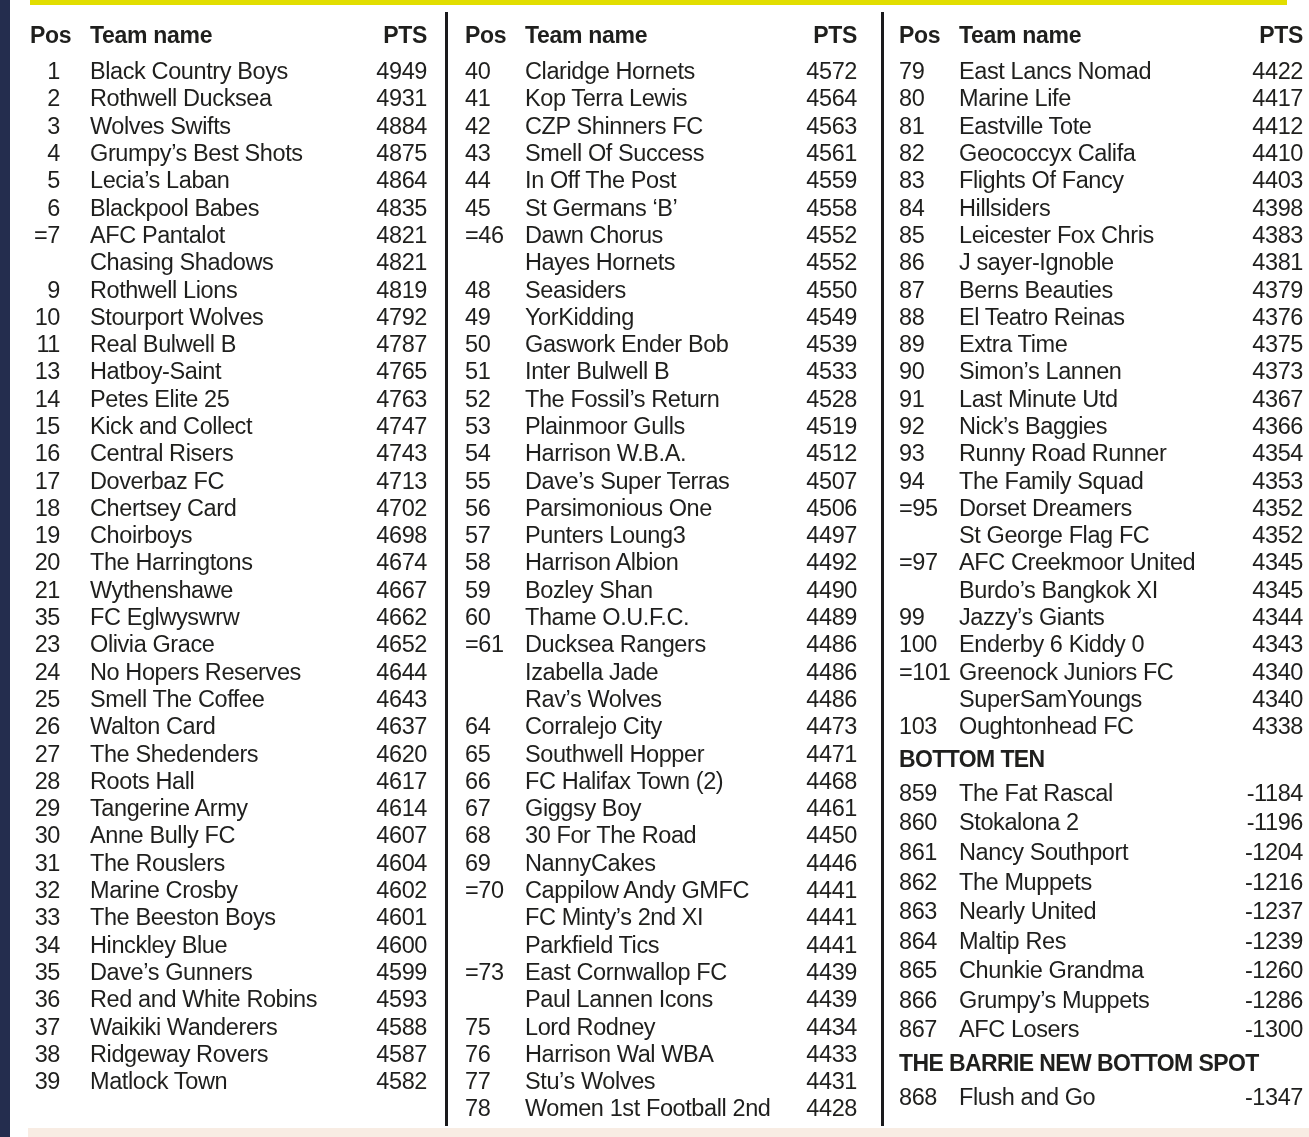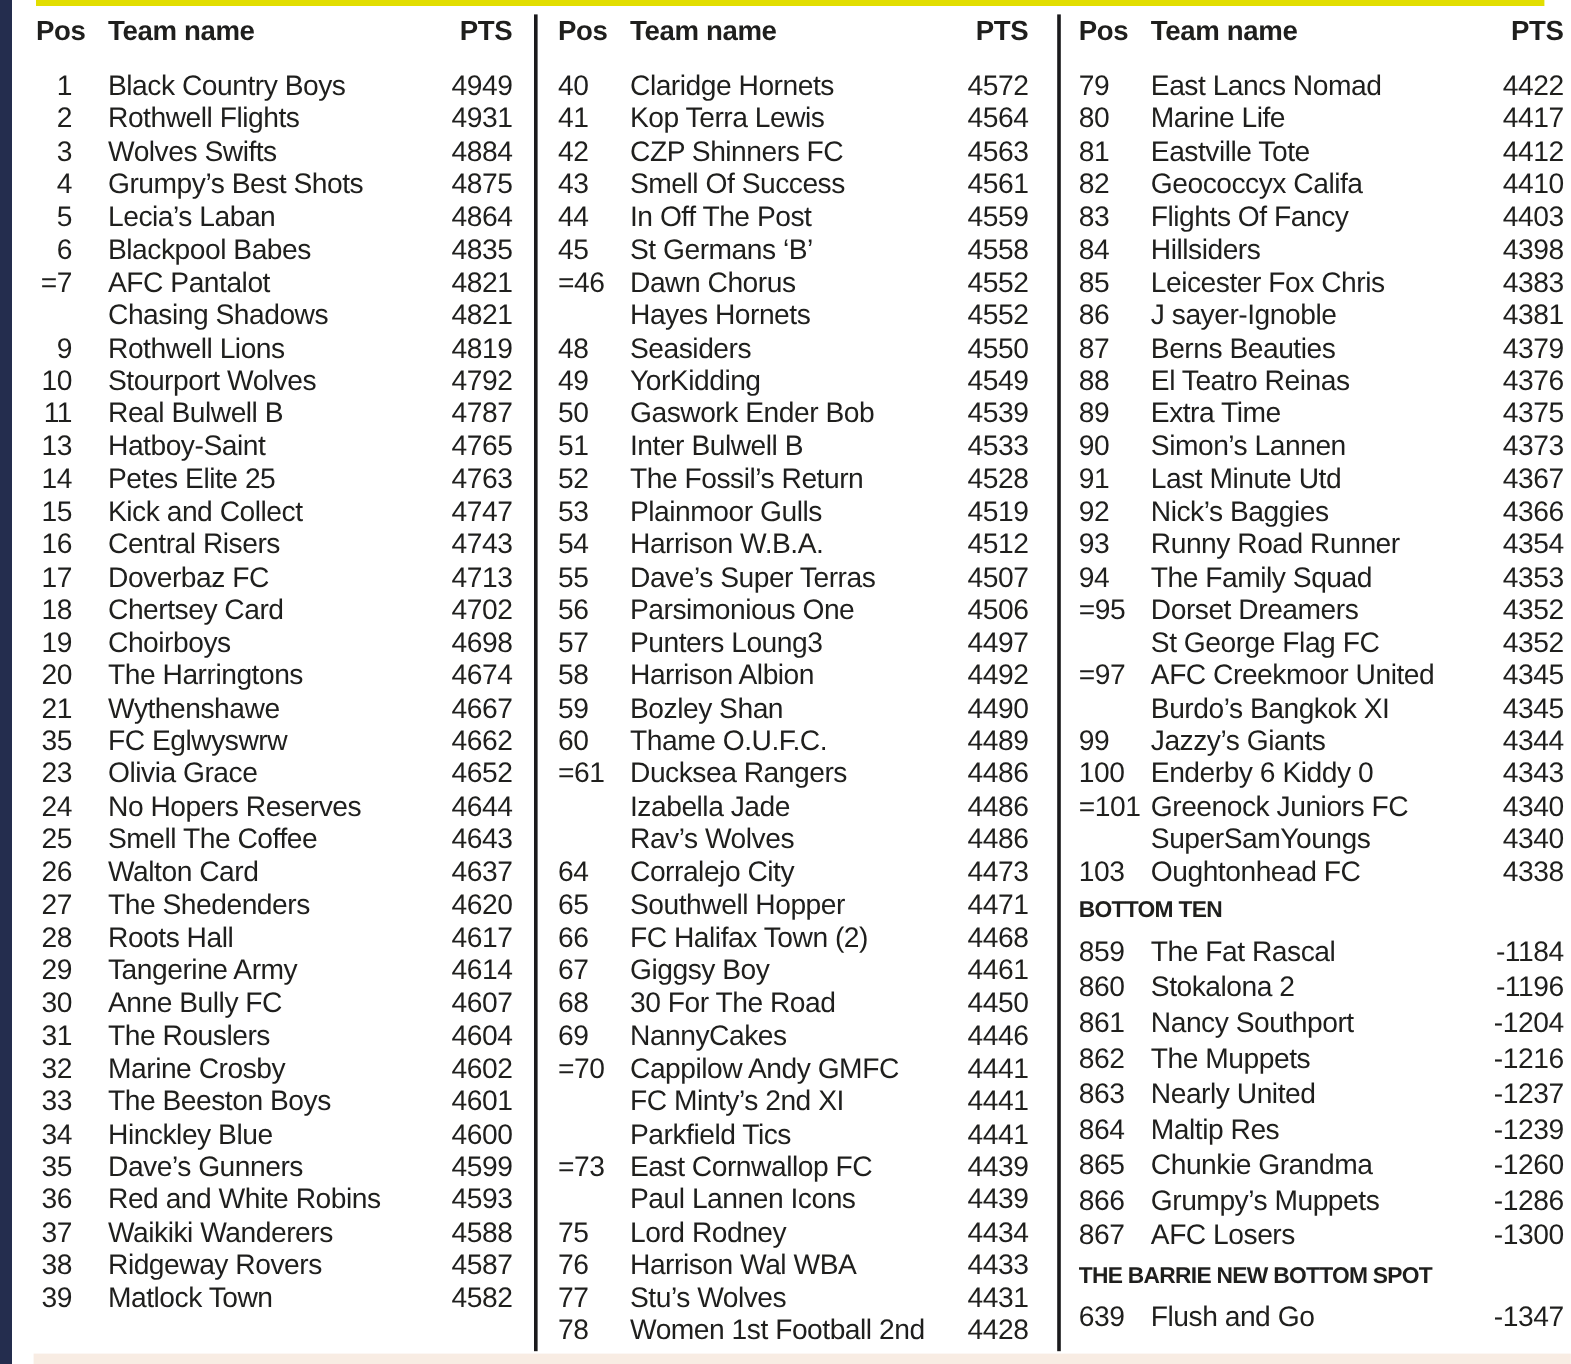--- a/index.html
+++ b/index.html
@@ -6,31 +6,31 @@
   html,body{width:1309px;height:1137px;overflow:hidden;background:#ffffff;
     font-family:"Liberation Sans",sans-serif;color:var(--ink,#1f1f1d)}
   .navy-strip{position:absolute;left:0;top:0;width:10px;height:1137px;background:var(--navy,#242d4e)}
   .top-bar{position:absolute;left:30px;top:0;width:1257px;height:5px;background:var(--accent,#e2de00)}
   .bottom-bar{position:absolute;left:28px;bottom:0;width:1281px;height:9px;background:var(--cream,#f8ece3)}
   .table-wrap{position:absolute;left:30px;top:12px;width:1279px;height:1114px;display:flex;align-items:stretch}
   .col{height:100%}
   .col-0{width:418px;padding-right:18px;border-right:3px solid #1a1a1c}
   .col-1{width:436px;padding-left:17px;padding-right:24px;border-right:3px solid #1a1a1c}
   .col-2{width:425px;padding-left:15px;padding-right:6px}
-  .hrow{display:flex;align-items:flex-start;height:46px;font-weight:bold;font-size:23px;letter-spacing:-0.3px;white-space:nowrap}
+  .hrow{display:flex;align-items:center;height:46px;font-weight:bold;font-size:23px;letter-spacing:-0.3px;white-space:nowrap}
   .row{display:flex;align-items:center;height:27.3px;font-size:23.5px;letter-spacing:-0.4px;white-space:nowrap}
   .row.loose{height:29.6px}
   .pos{flex:none}
   .team{flex:1;overflow:hidden}
   .pts{flex:none;text-align:right;min-width:64px}
   .col-0 .pos{width:30px;text-align:right;margin-right:30px}
   .col-1 .pos{width:46px;text-align:left;margin-right:14px}
   .col-2 .pos{width:58px;text-align:left;margin-right:2px}
   .col-0 .hrow .pos{width:40px;margin-right:20px}
-  .section-title{display:flex;align-items:center;height:38px;font-size:19px;font-weight:bold;letter-spacing:-0.6px;white-space:nowrap}
+  .section-title{display:flex;align-items:center;height:38px;font-size:23px;font-weight:bold;letter-spacing:-0.6px;white-space:nowrap}
 </style>
 </head>
 <body>
 
 <div class="navy-strip"></div>
 <div class="top-bar"></div>
 <div class="bottom-bar"></div>
 
 <div class="table-wrap">
   <div class="col col-0">
@@ -39,21 +39,21 @@
       <span class="team">Team name</span>
       <span class="pts">PTS</span>
     </div>
   <div class="row">
         <span class="pos">1</span>
         <span class="team">Black Country Boys</span>
         <span class="pts">4949</span>
       </div>
       <div class="row">
         <span class="pos">2</span>
-        <span class="team">Rothwell Flights</span>
+        <span class="team">Rothwell Ducksea</span>
         <span class="pts">4931</span>
       </div>
       <div class="row">
         <span class="pos">3</span>
         <span class="team">Wolves Swifts</span>
         <span class="pts">4884</span>
       </div>
       <div class="row">
         <span class="pos">4</span>
         <span class="team">Grumpy’s Best Shots</span>
@@ -604,18 +604,18 @@
         <span class="team">Grumpy’s Muppets</span>
         <span class="pts">-1286</span>
       </div>
       <div class="row loose">
         <span class="pos">867</span>
         <span class="team">AFC Losers</span>
         <span class="pts">-1300</span>
       </div>
       <div class="section-title">THE BARRIE NEW BOTTOM SPOT</div>
       <div class="row loose">
-        <span class="pos">639</span>
+        <span class="pos">868</span>
         <span class="team">Flush and Go</span>
         <span class="pts">-1347</span>
       </div>
     </div>
 </div>
 
 </body></html>

